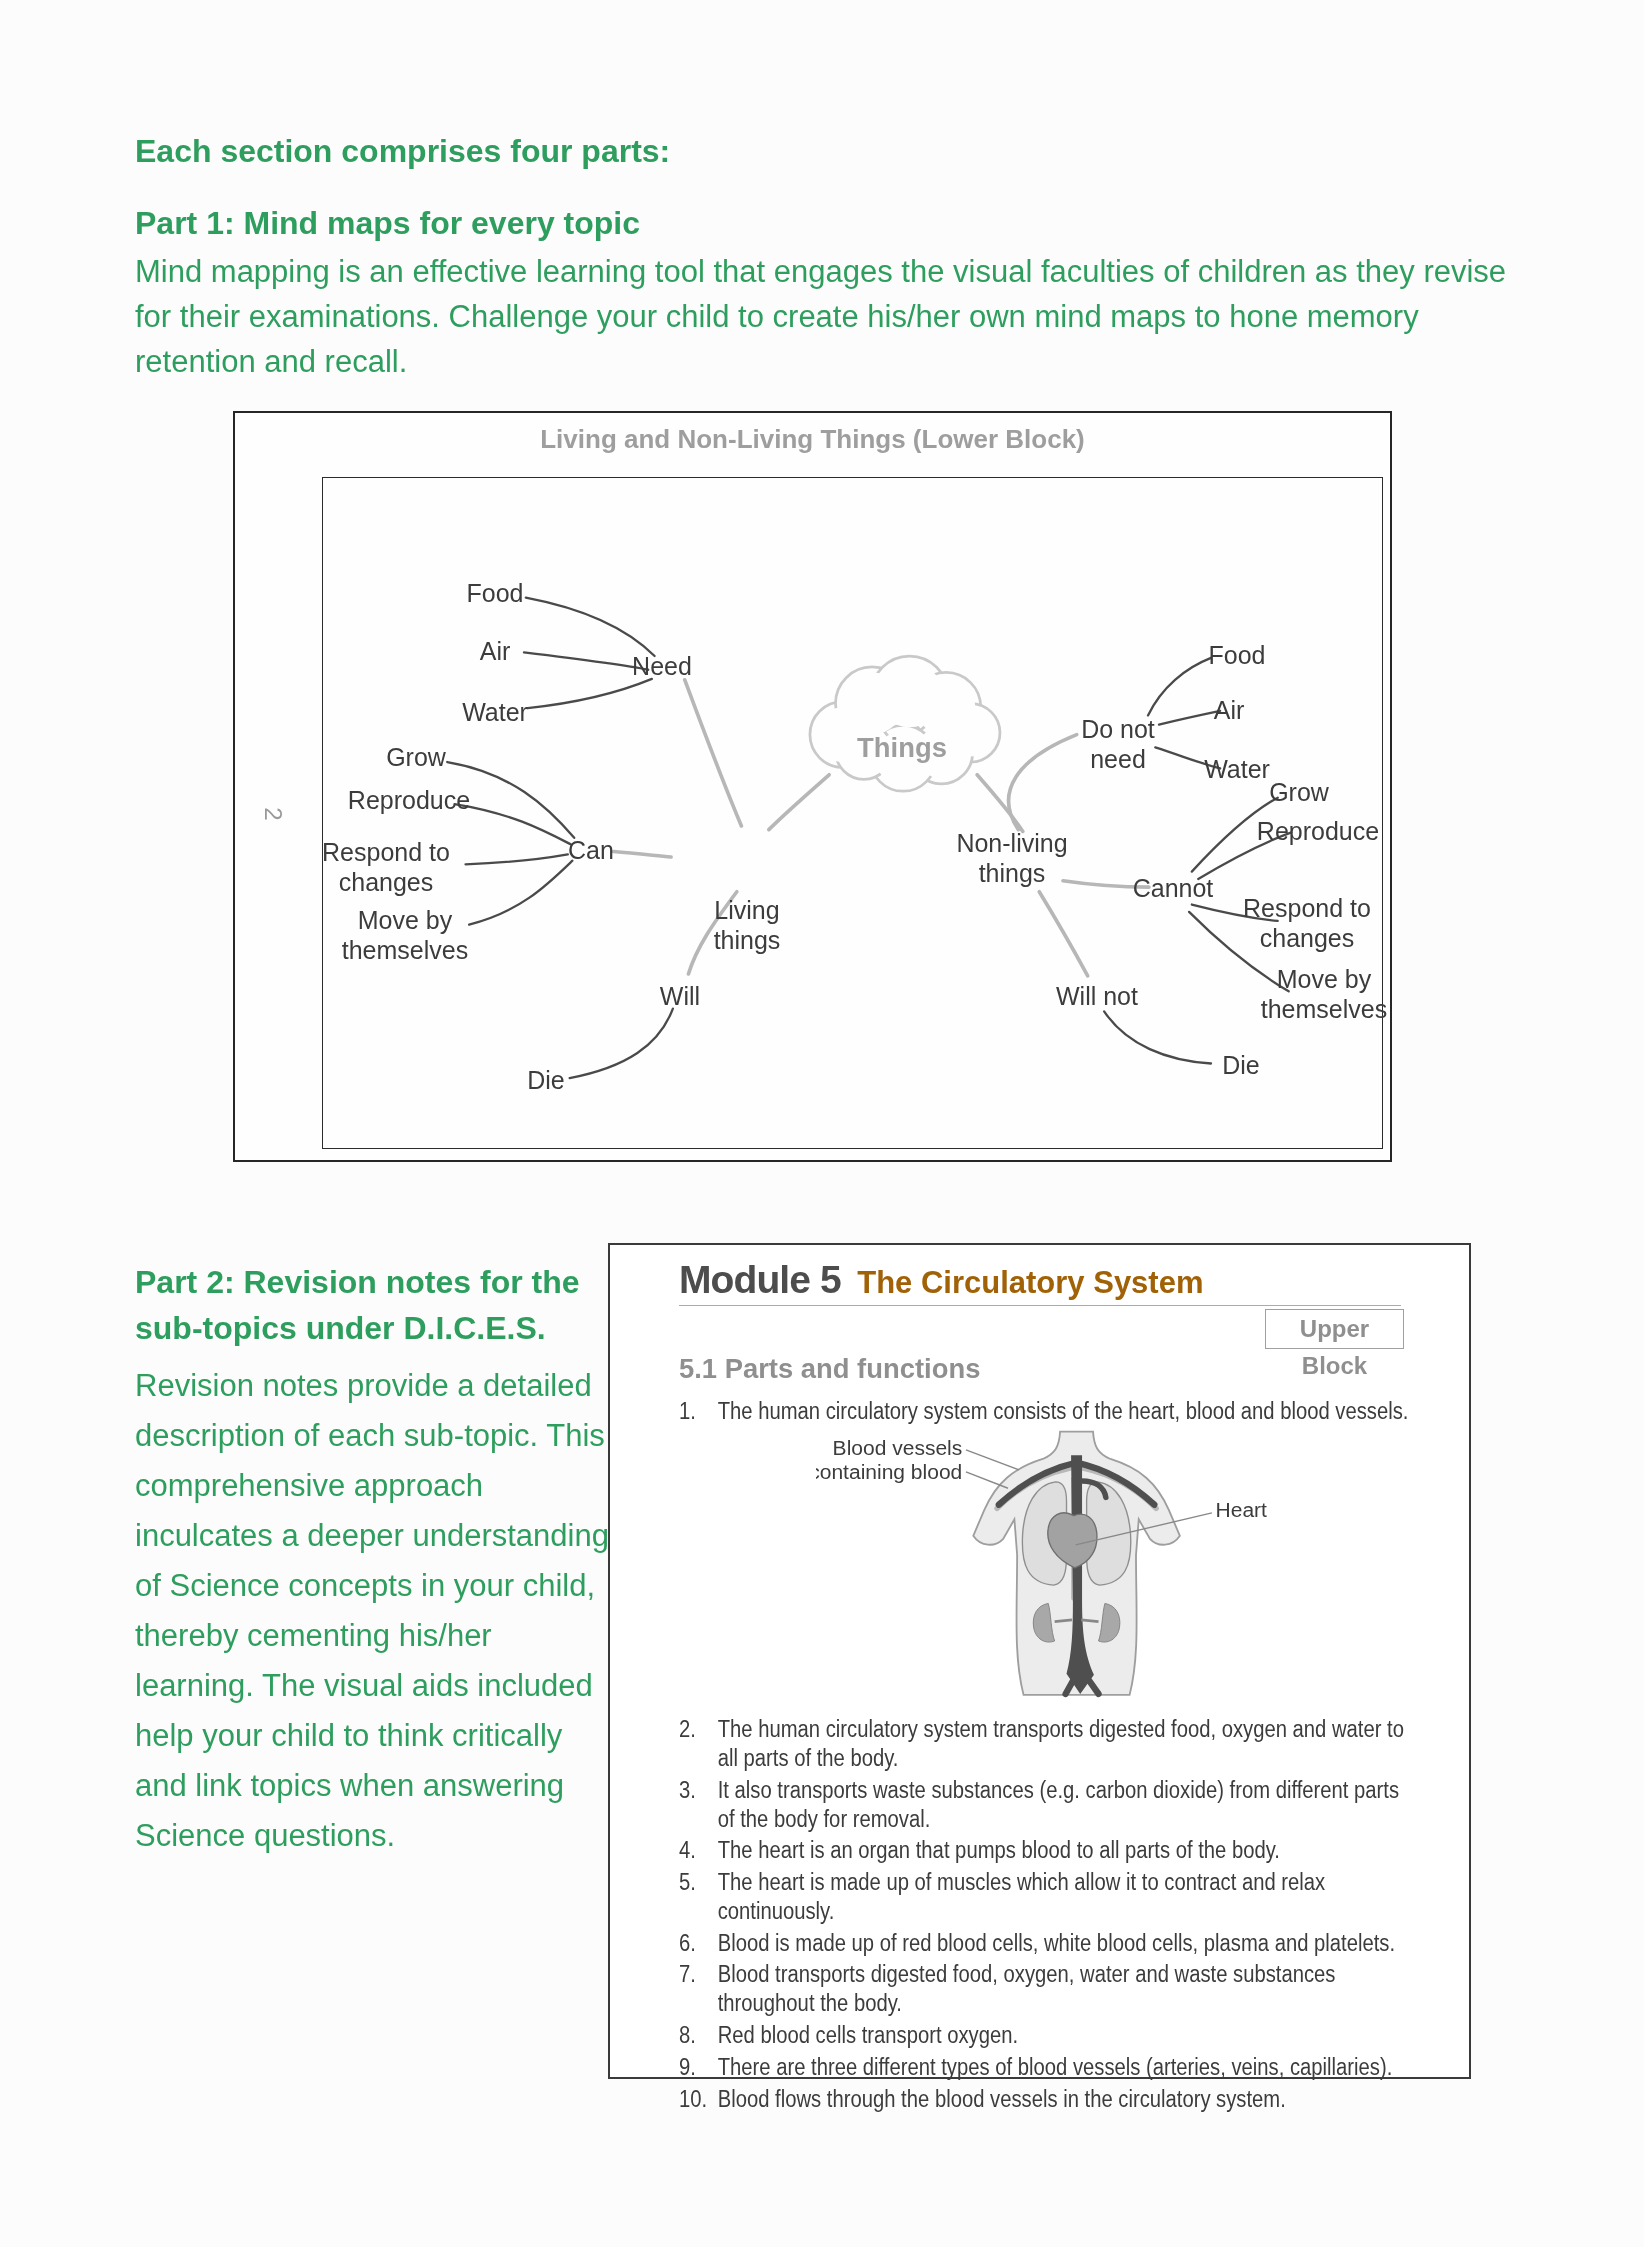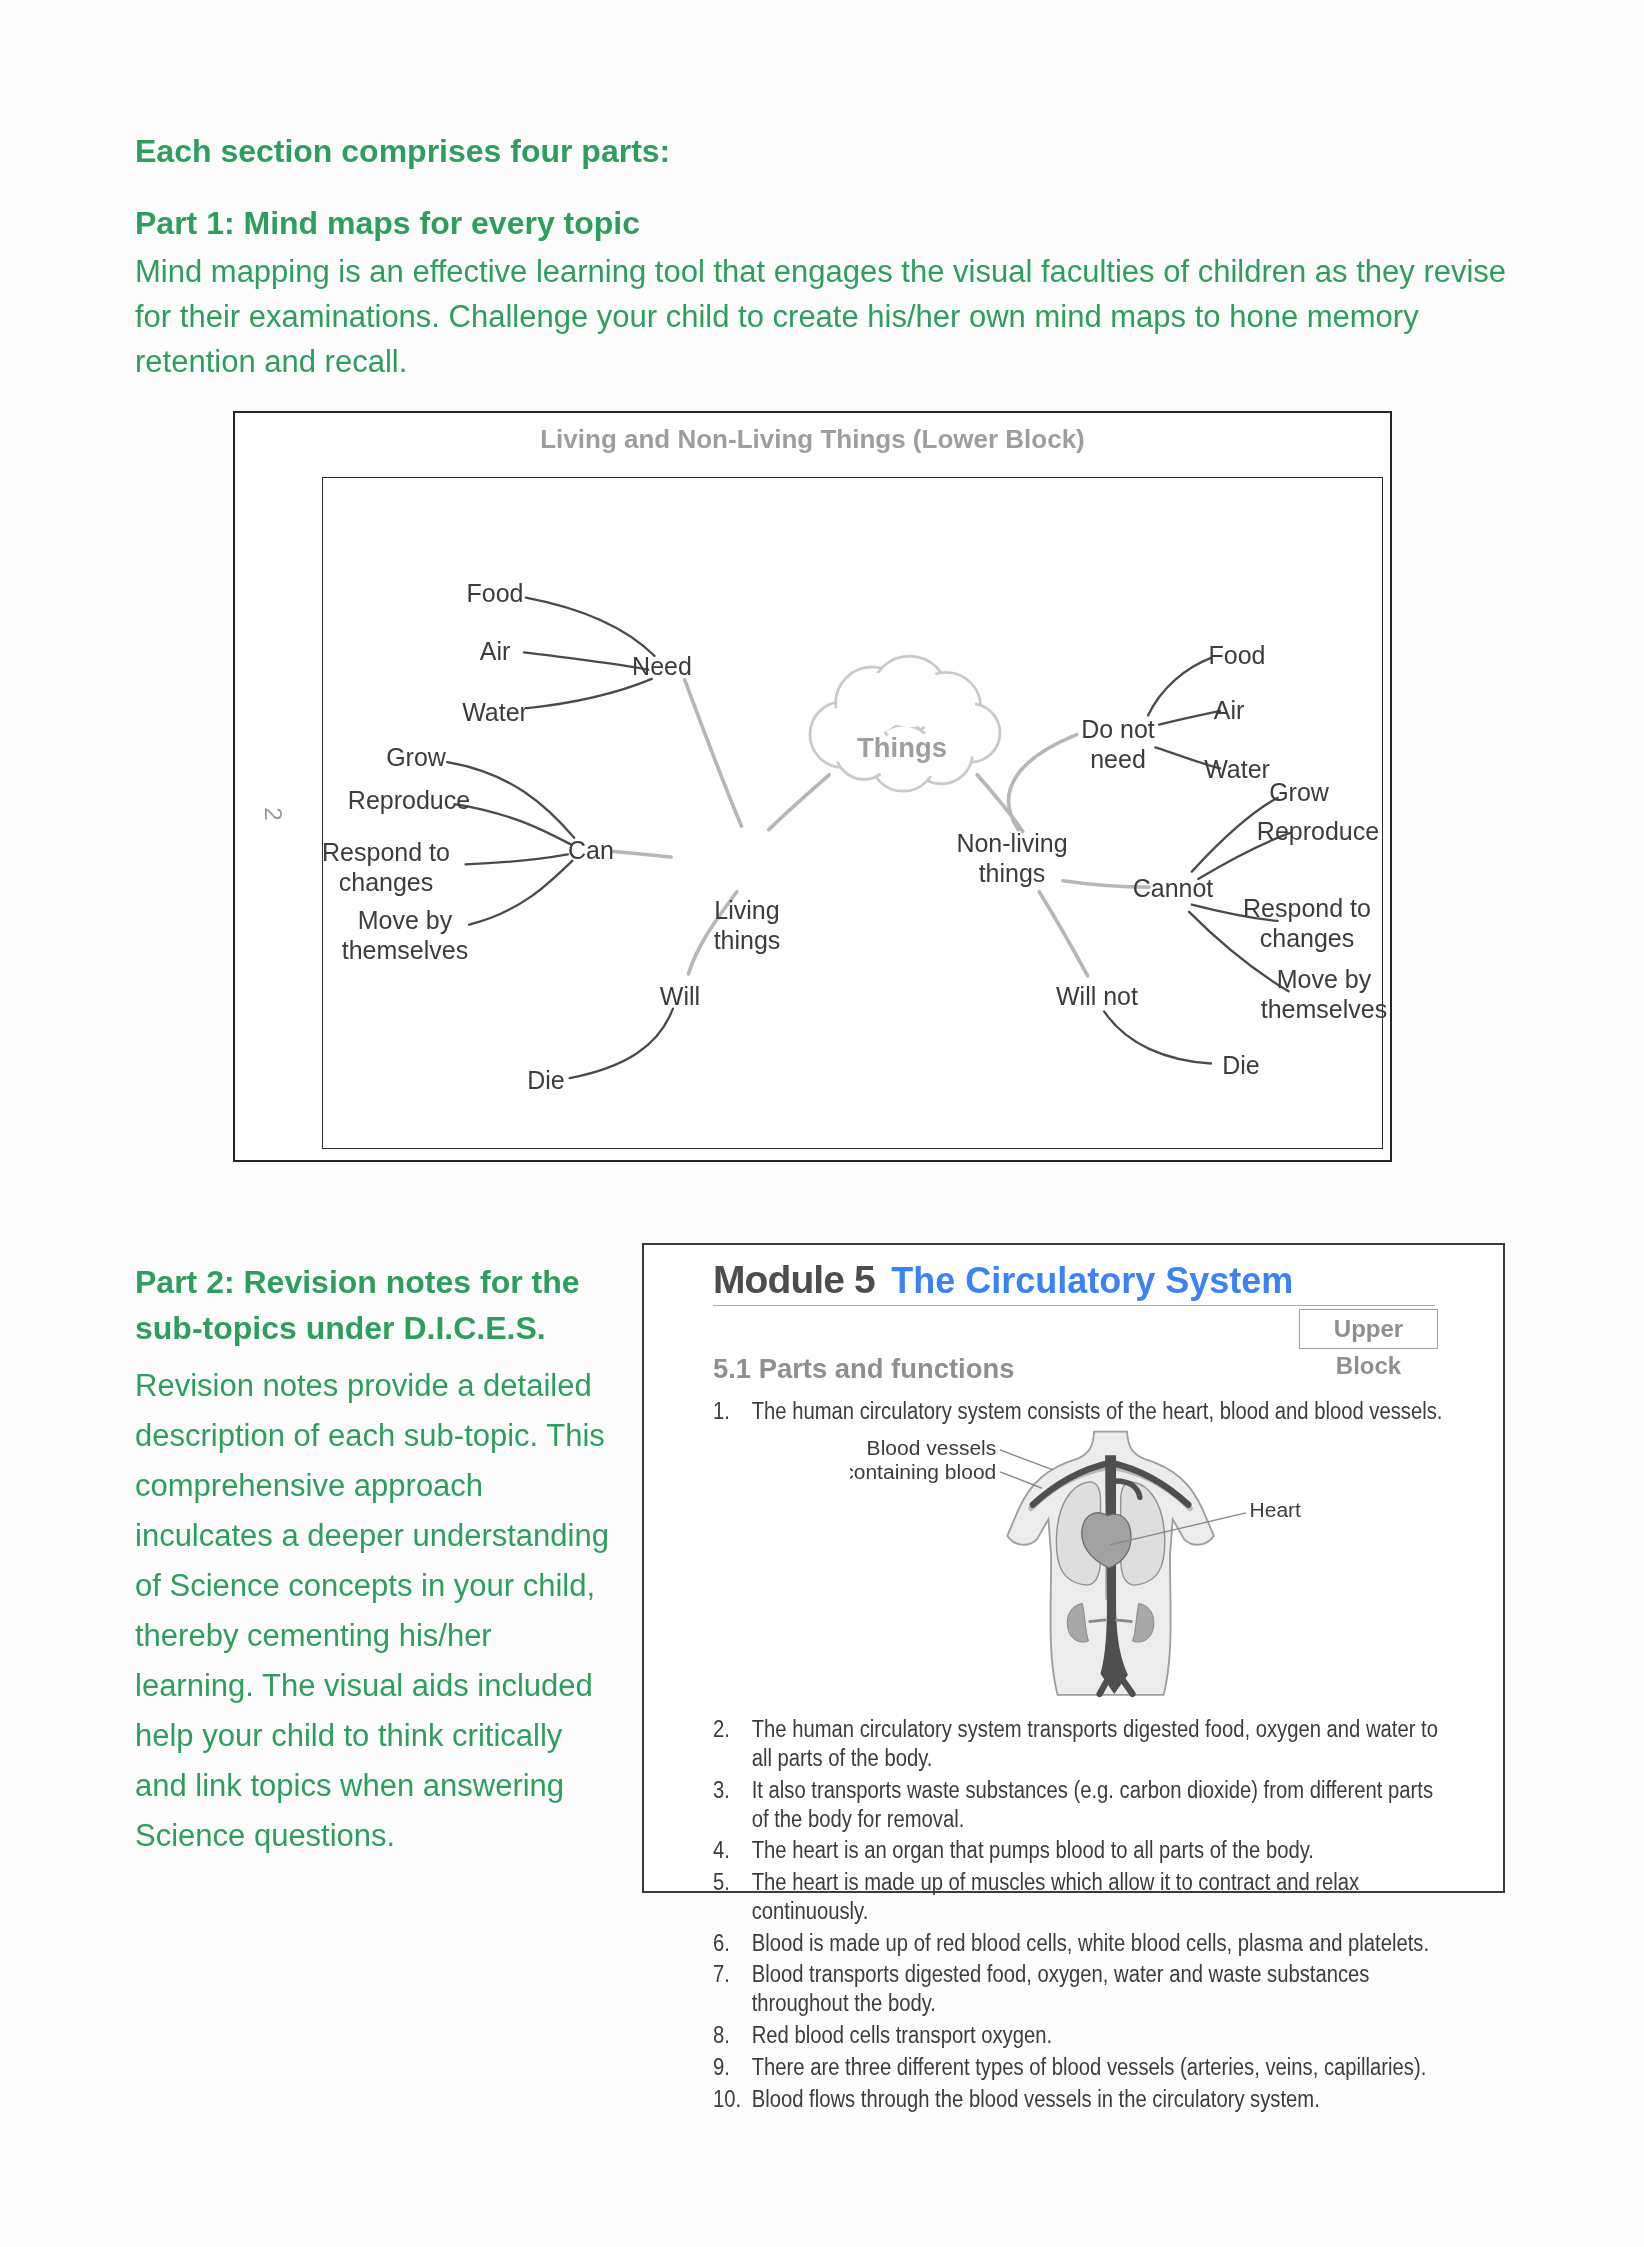--- a/index.html
+++ b/index.html
@@ -25,25 +25,25 @@
             text-align:center;line-height:30px;white-space:nowrap;}
   .mm-label.wrap{white-space:normal;}
   .mm-things{position:absolute;transform:translate(-50%,-50%);font-size:27.4px;font-weight:bold;color:#9e9e9e;}
 
   
   .p2-heading{position:absolute;left:135px;top:1259px;width:516px;font-size:32px;font-weight:bold;
               color:#2e9e5e;line-height:46px;}
   .p2-body{position:absolute;left:135px;top:1361px;width:475px;font-size:31px;line-height:50px;color:#2e9e5e;}
 
   
-  .panel{position:absolute;left:642px;top:1243px;width:863px;height:650px;background:#ffffff;
+  .panel{position:absolute;left:608px;top:1243px;width:863px;height:836px;background:#ffffff;
          border:2.7px solid #3a3a3a;box-sizing:border-box;padding-left:6px;}
   .panel-header{position:absolute;left:69px;top:12.8px;display:flex;align-items:baseline;gap:16.4px;}
   .module-label{font-size:39px;font-weight:bold;color:#4d4d4d;letter-spacing:-0.9px;}
-  .module-title{font-size:36px;font-weight:bold;color:#3b82f6;}
+  .module-title{font-size:31px;font-weight:bold;color:#a16207;}
   .panel-rule{position:absolute;left:69px;top:60px;width:722px;border-top:1.8px solid #ababab;}
   .badge{position:absolute;left:655px;top:64px;width:139px;height:40px;border:1.8px solid #a0a0a0;
          box-sizing:border-box;text-align:center;line-height:37px;font-size:24px;font-weight:bold;color:#8f8f8f;}
   .s51{position:absolute;left:69px;top:108px;font-size:27.4px;font-weight:bold;color:#8f8f8f;}
   .item-row{display:flex;margin-bottom:2.7px;}
   .item-num{flex:0 0 44px;font-size:23px;line-height:29px;color:#3c3c3c;}
   .item-text{flex:1;font-size:23px;line-height:29px;color:#3c3c3c;}
   .item1-wrap{position:absolute;left:69px;top:152px;width:831px;transform:scaleX(0.88);transform-origin:left top;}
   .list-wrap{position:absolute;left:69px;top:470px;width:831px;transform:scaleX(0.88);transform-origin:left top;}
   .fig{position:absolute;left:206px;top:181px;}

